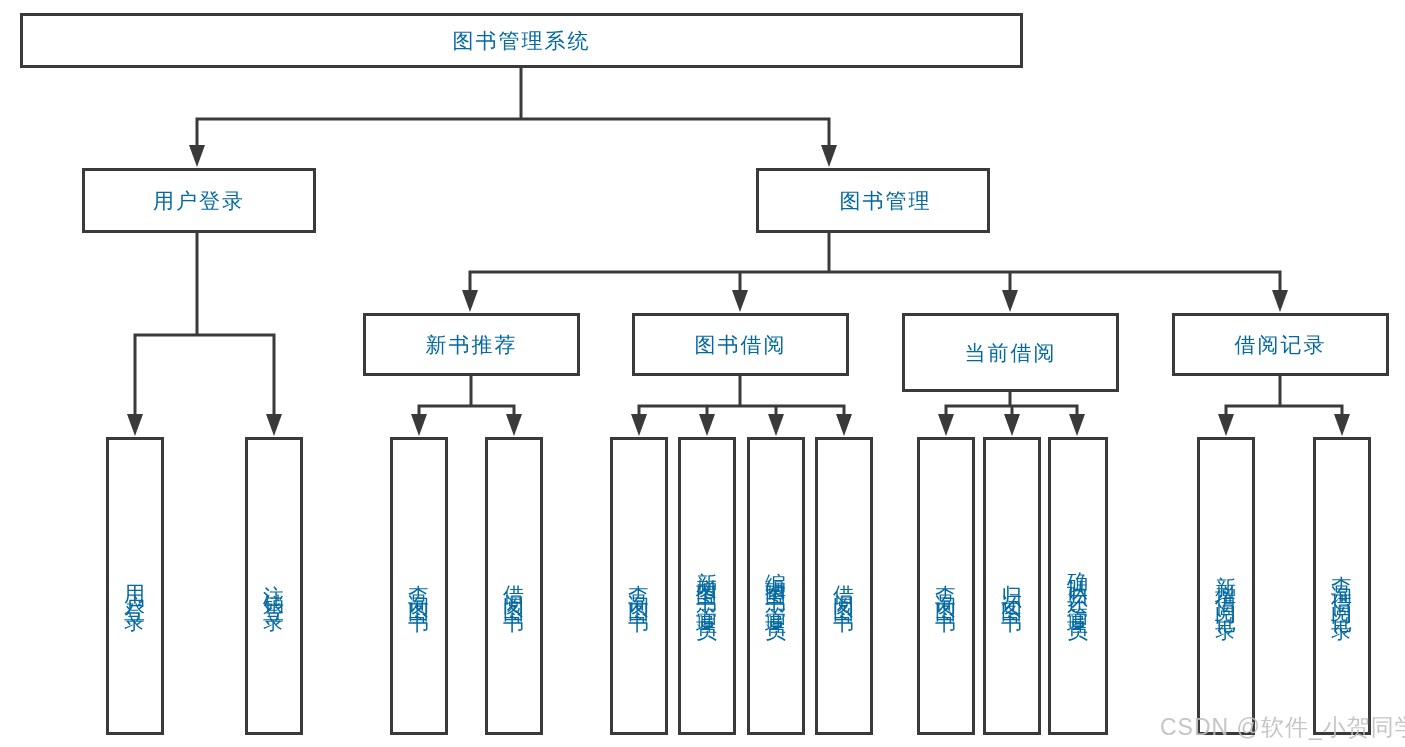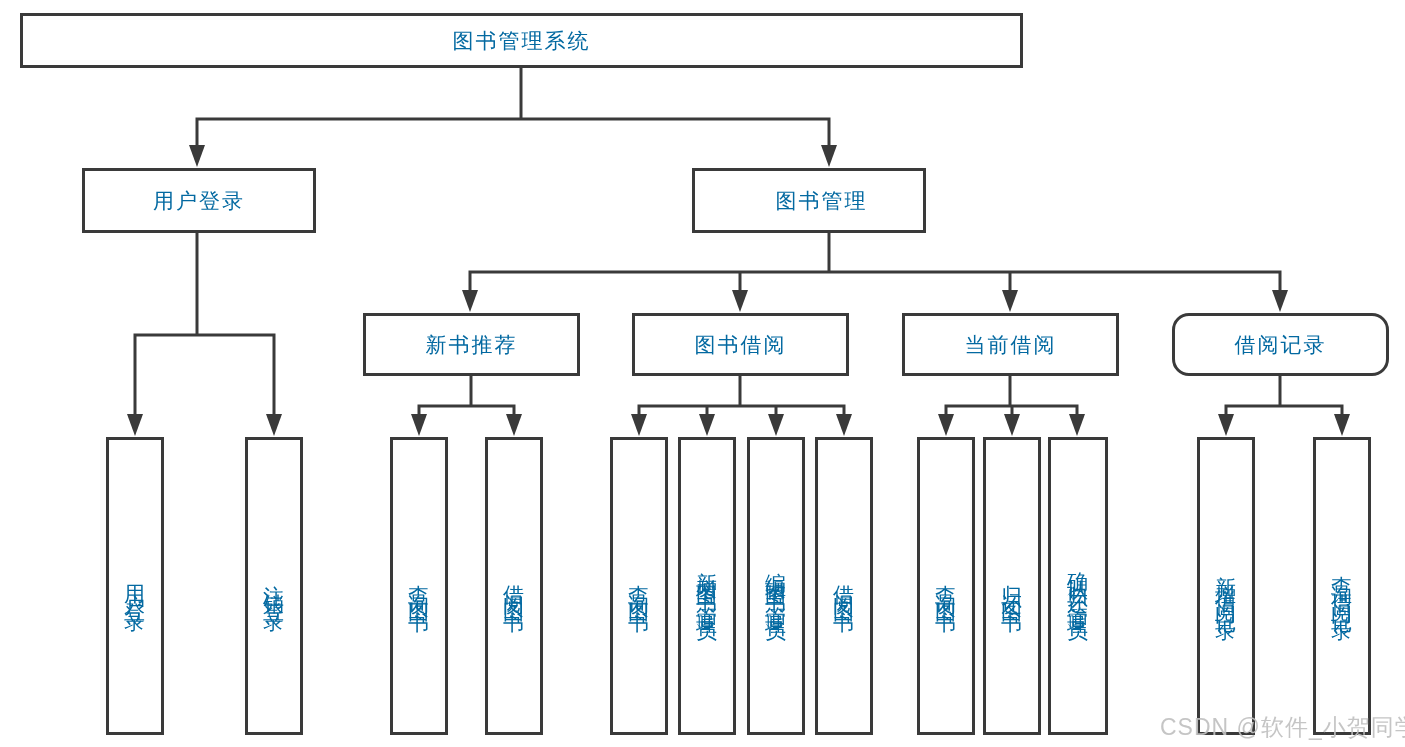--- a/index.html
+++ b/index.html
@@ -97,34 +97,34 @@
     <polygon fill="#3a3a3a" stroke="none" points="1334,414 1350,414 1342,436"></polygon>
   </svg>
 
   <div class="box" style="left:20px; top:13px; width:1003px; height:55px;">
     <span class="h-label">图书管理系统</span>
   </div>
 
   <div class="box" style="left:82px; top:168px; width:234px; height:65px;">
     <span class="h-label">用户登录</span>
   </div>
-  <div class="box" style="left:692px; top:168px; width:234px; height:65px;padding-left:25px;">
+  <div class="box" style="left:756px; top:168px; width:234px; height:65px;padding-left:25px;">
     <span class="h-label">图书管理</span>
   </div>
 
   <div class="box" style="left:363px; top:313px; width:217px; height:63px;">
     <span class="h-label">新书推荐</span>
   </div>
   <div class="box" style="left:632px; top:313px; width:217px; height:63px;">
     <span class="h-label">图书借阅</span>
   </div>
-  <div class="box" style="left:902px; top:313px; width:217px; height:63px;">
+  <div class="box" style="left:902px; top:313px; width:217px; height:79px;">
     <span class="h-label">当前借阅</span>
   </div>
-  <div class="box" style="left:1172px; top:313px; width:217px; height:63px;border-radius:17px;">
+  <div class="box" style="left:1172px; top:313px; width:217px; height:63px;">
     <span class="h-label">借阅记录</span>
   </div>
 
   <div class="box" style="left:106px; top:437px; width:58px; height:298px;">
     <span class="v-label">用户登录</span>
   </div>
   <div class="box" style="left:245px; top:437px; width:58px; height:298px;">
     <span class="v-label">注销登录</span>
   </div>
 

